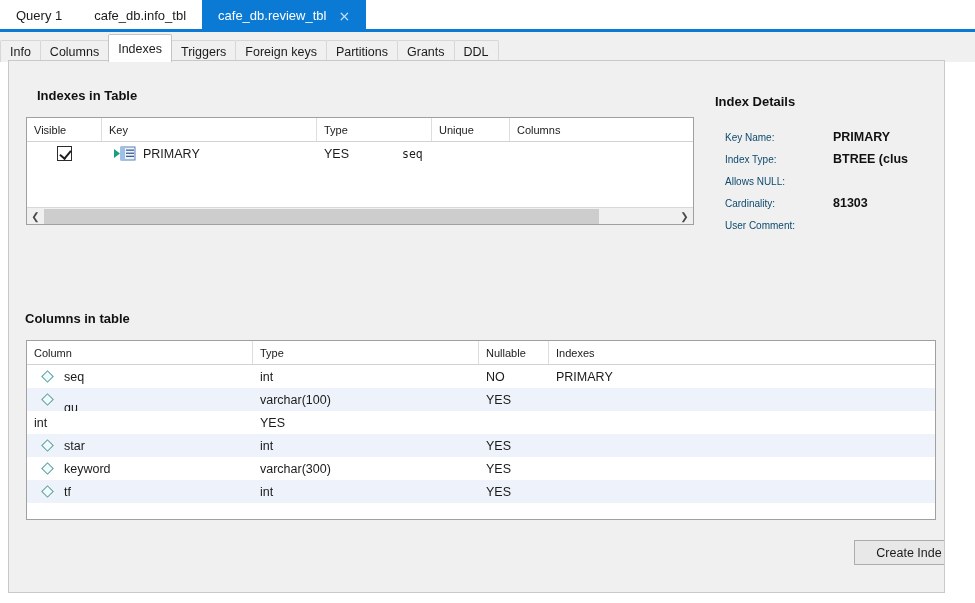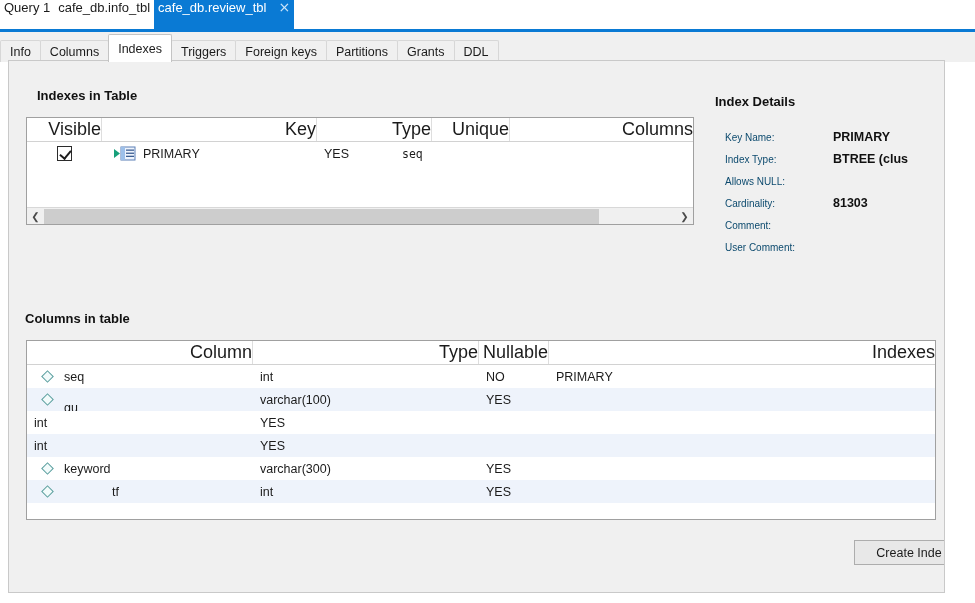--- a/index.html
+++ b/index.html
@@ -22,22 +22,22 @@
   .tabstrip {
     position: absolute; left: 0; top: 0;
     width: 975px; height: 31px;
     background: #ffffff;
   }
   .tabstrip .tabs-row {
     display: flex; align-items: stretch;
     height: 31px;
   }
   .etab {
-    display: flex; align-items: flex-start;
-    padding: 0 4px;
+    display: flex; align-items: center;
+    padding: 0 16px;
     height: 31px;
     font-size: 13px;
     color: #1b1b1b;
     background: #ffffff;
     white-space: nowrap;
     cursor: default;
   }
   .etab.active {
     background: #0a7ad4;
     color: #ffffff;
@@ -115,28 +115,27 @@
   }
   .grid-head {
     display: flex;
     height: 24px;
     background: #ffffff;
     border-bottom: 1px solid #d2d2d2;
   }
   .gh {
     display: flex; align-items: center;
     padding-left: 7px;
-    font-size: 18px;
+    font-size: 11px;
     color: #1b1b1b;
     border-right: 1px solid #dedede;
     height: 100%;
     white-space: nowrap;
     overflow: hidden;
     cursor: default;
-    justify-content: flex-end;
   }
   .gh:last-child { border-right: none; }
   .grow {
     display: flex;
     height: 23px;
     align-items: center;
   }
   .grow.alt { background: #eef3fb; }
   .gc {
     display: flex; align-items: center;
@@ -350,24 +349,20 @@
         </div>
         <div class="det-row">
           <div class="det-label">Allows NULL:</div>
           <div class="det-value"></div>
         </div>
         <div class="det-row">
           <div class="det-label">Cardinality:</div>
           <div class="det-value">81303</div>
         </div>
         <div class="det-row">
-          <div class="det-label">Comment:</div>
-          <div class="det-value"></div>
-        </div>
-        <div class="det-row">
           <div class="det-label">User Comment:</div>
           <div class="det-value"></div>
         </div>
       </div>
 
     <div class="section-title" style="left:16px; top:250px;">Columns in table</div>
 
     <div class="grid" id="columns-grid" style="left:17px; top:279px; width:910px; height:180px;">
       <div class="grid-head" id="columns-grid-head">
           <div class="gh" style="width: 226px;">
@@ -401,35 +396,39 @@
             <div class="gc" style="width: 226px;">varchar(100)</div>
             <div class="gc" style="width: 70px;">YES</div>
             <div class="gc" style="width: 386px;"></div>
           </div>
           <div class="grow">
             <div class="gc" style="width: 226px;">int</div>
             <div class="gc" style="width: 70px;">YES</div>
             <div class="gc" style="width: 386px;"></div>
           </div>
           <div class="grow alt">
+            <div class="gc" style="width: 226px; padding-left: 16px;">
+              <span class="diamond"></span>
+              <span style="margin-left: 12px;">star</span>
+            </div>
             <div class="gc" style="width: 226px;">int</div>
             <div class="gc" style="width: 70px;">YES</div>
             <div class="gc" style="width: 386px;"></div>
           </div>
           <div class="grow">
             <div class="gc" style="width: 226px; padding-left: 16px;">
               <span class="diamond"></span>
               <span style="margin-left: 12px;">keyword</span>
             </div>
             <div class="gc" style="width: 226px;">varchar(300)</div>
             <div class="gc" style="width: 70px;">YES</div>
             <div class="gc" style="width: 386px;"></div>
           </div>
           <div class="grow alt">
-            <div class="gc" style="width: 226px; padding-left: 16px; gap: 48px;">
+            <div class="gc" style="width: 226px; padding-left: 16px;">
               <span class="diamond"></span>
               <span style="margin-left: 12px;">tf</span>
             </div>
             <div class="gc" style="width: 226px;">int</div>
             <div class="gc" style="width: 70px;">YES</div>
             <div class="gc" style="width: 386px;"></div>
           </div>
         </div>
     </div>
 

